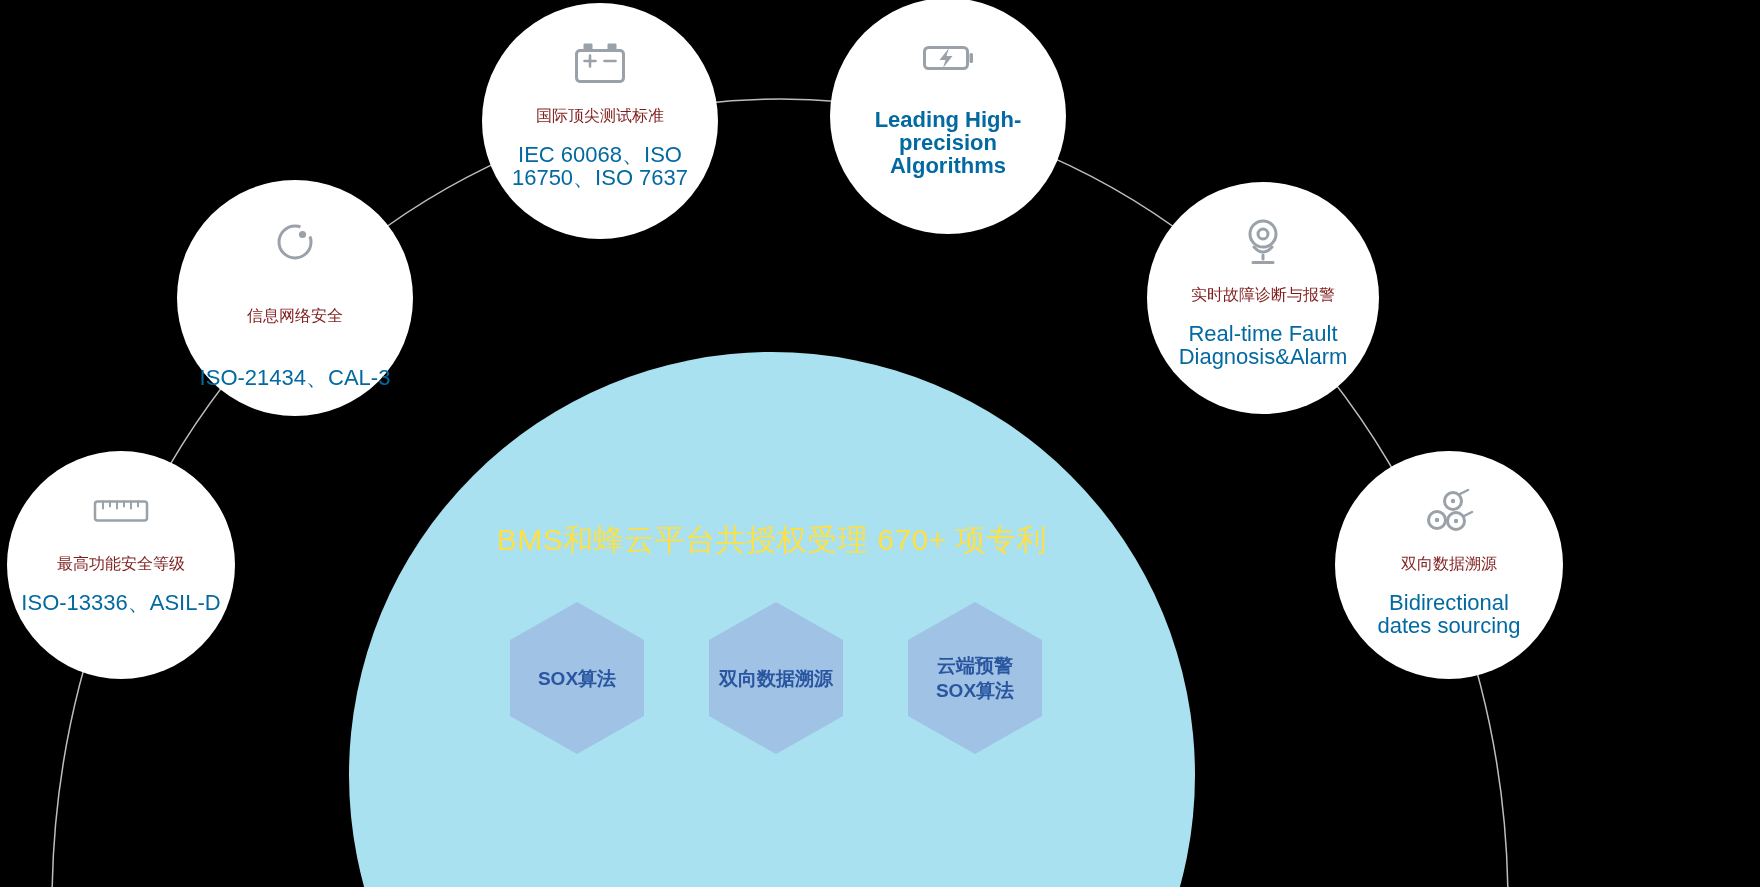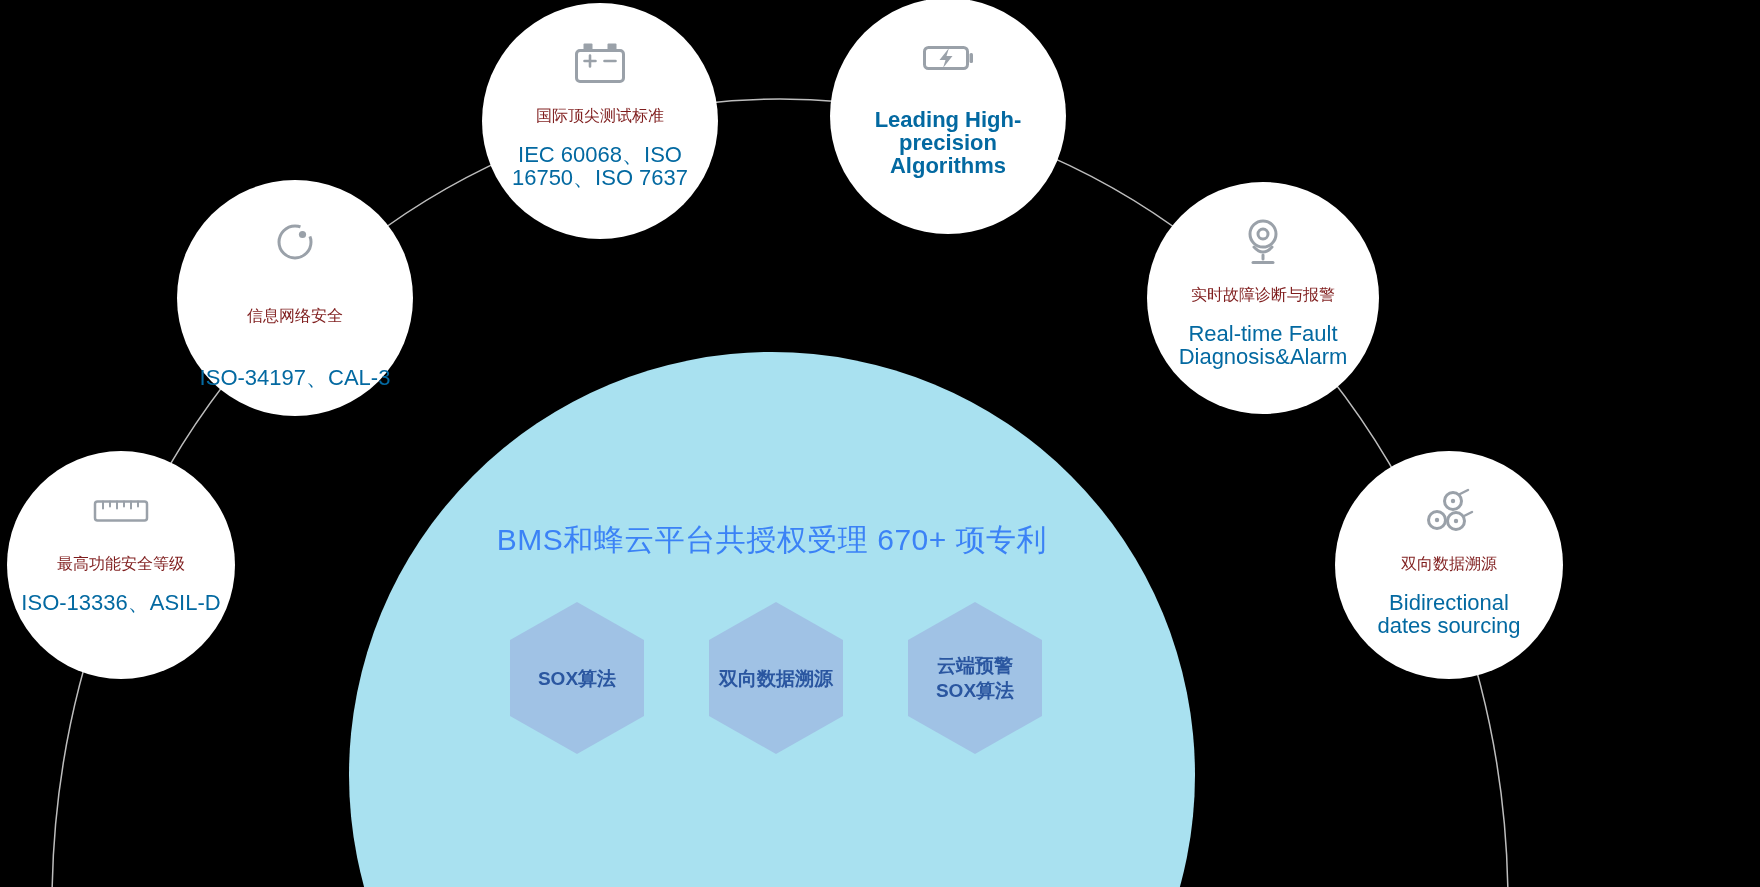--- a/index.html
+++ b/index.html
@@ -22,21 +22,21 @@
     border-radius: 50%;
     background: #a9e1f0;
   }
   .dome-title {
     position: absolute;
     left: 349px; top: 520px; width: 846px;
     text-align: center;
     font-size: 30px;
     font-weight: 500;
     letter-spacing: 0.5px;
-    color: #3b82f6;
+    color: #fde047;
   }
 
   
   .hex {
     position: absolute;
     width: 134px; height: 152px;
     background: #a0c2e5;
     clip-path: polygon(50% 0, 100% 25%, 100% 75%, 50% 100%, 0 75%, 0 25%);
     display: flex; flex-direction: column;
     align-items: center; justify-content: center;
@@ -112,21 +112,21 @@
 
   <div class="node node-1">
     <div class="icon-box">
       <svg width="48" height="48" viewBox="0 0 48 48" fill="none">
         <circle cx="24" cy="26" r="16" stroke="#9aa1a9" stroke-width="3"></circle>
         <path d="M24 26 L33 1 L48 17 Z" fill="#ffffff"></path>
         <circle cx="31.5" cy="18.5" r="3.6" fill="#9aa1a9"></circle>
       </svg>
     </div>
     <div class="node-title">信息网络安全</div>
-    <div class="node-subtitle">ISO-34197、CAL-3</div>
+    <div class="node-subtitle">ISO-21434、CAL-3</div>
   </div>
 
   <div class="node node-2">
     <div class="icon-box">
       <svg width="52" height="46" viewBox="0 0 52 46" fill="none">
         <rect x="2.5" y="10.5" width="47" height="31" rx="3.5" stroke="#9aa1a9" stroke-width="3"></rect>
         <rect x="9.5" y="3.5" width="9" height="7" rx="1" fill="#9aa1a9"></rect>
         <rect x="33.5" y="3.5" width="9" height="7" rx="1" fill="#9aa1a9"></rect>
         <path d="M10.5 21 h11 M16 15.5 v11" stroke="#9aa1a9" stroke-width="2.6" stroke-linecap="round"></path>
         <path d="M30.5 21 h11" stroke="#9aa1a9" stroke-width="2.6" stroke-linecap="round"></path>

